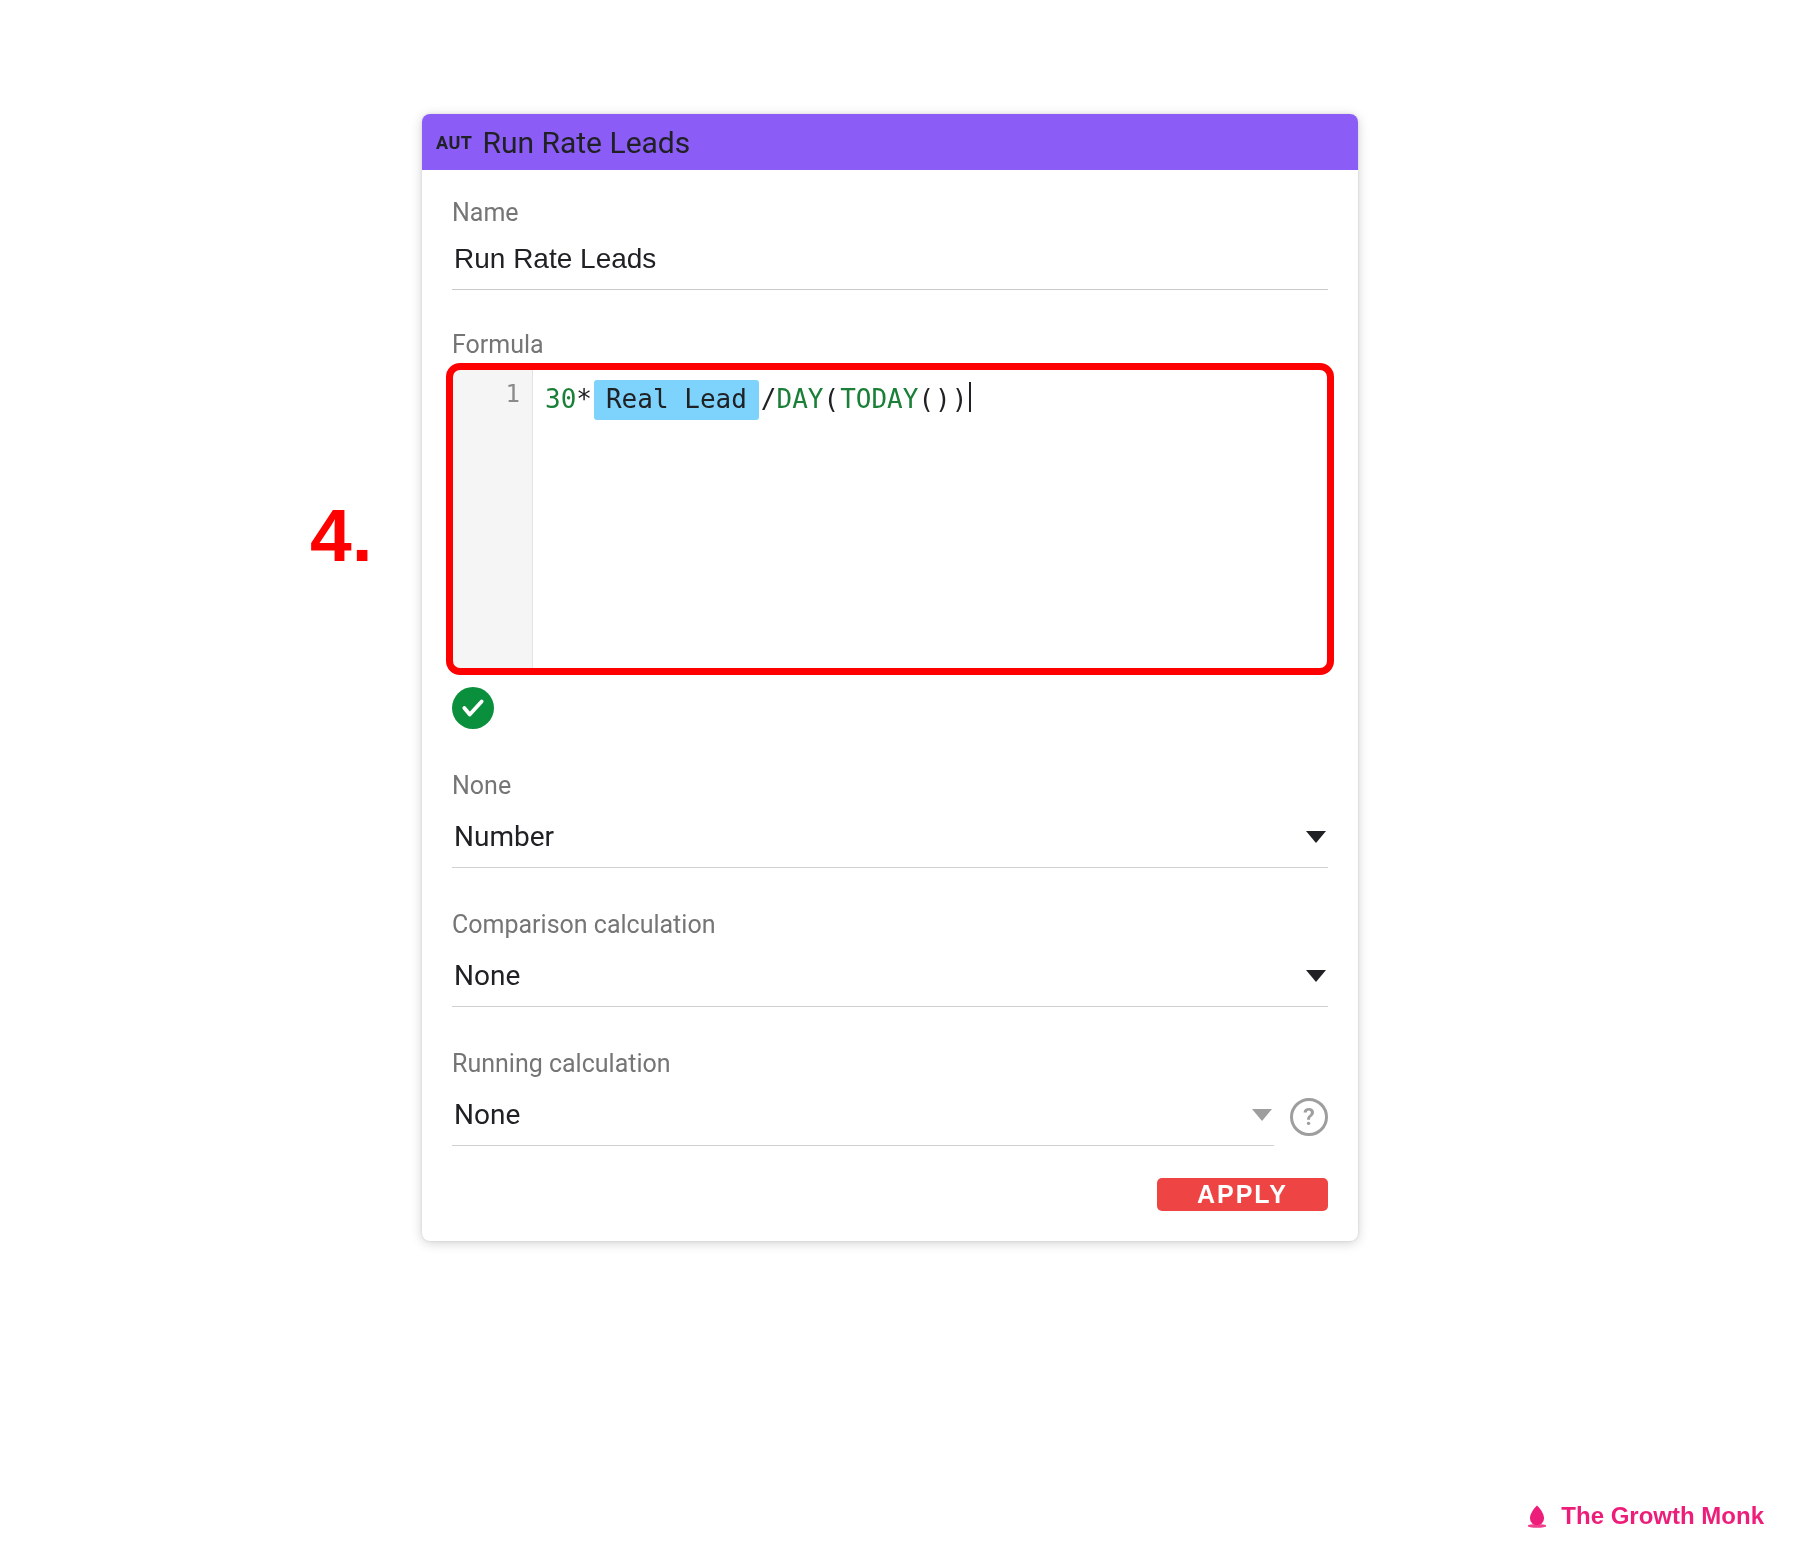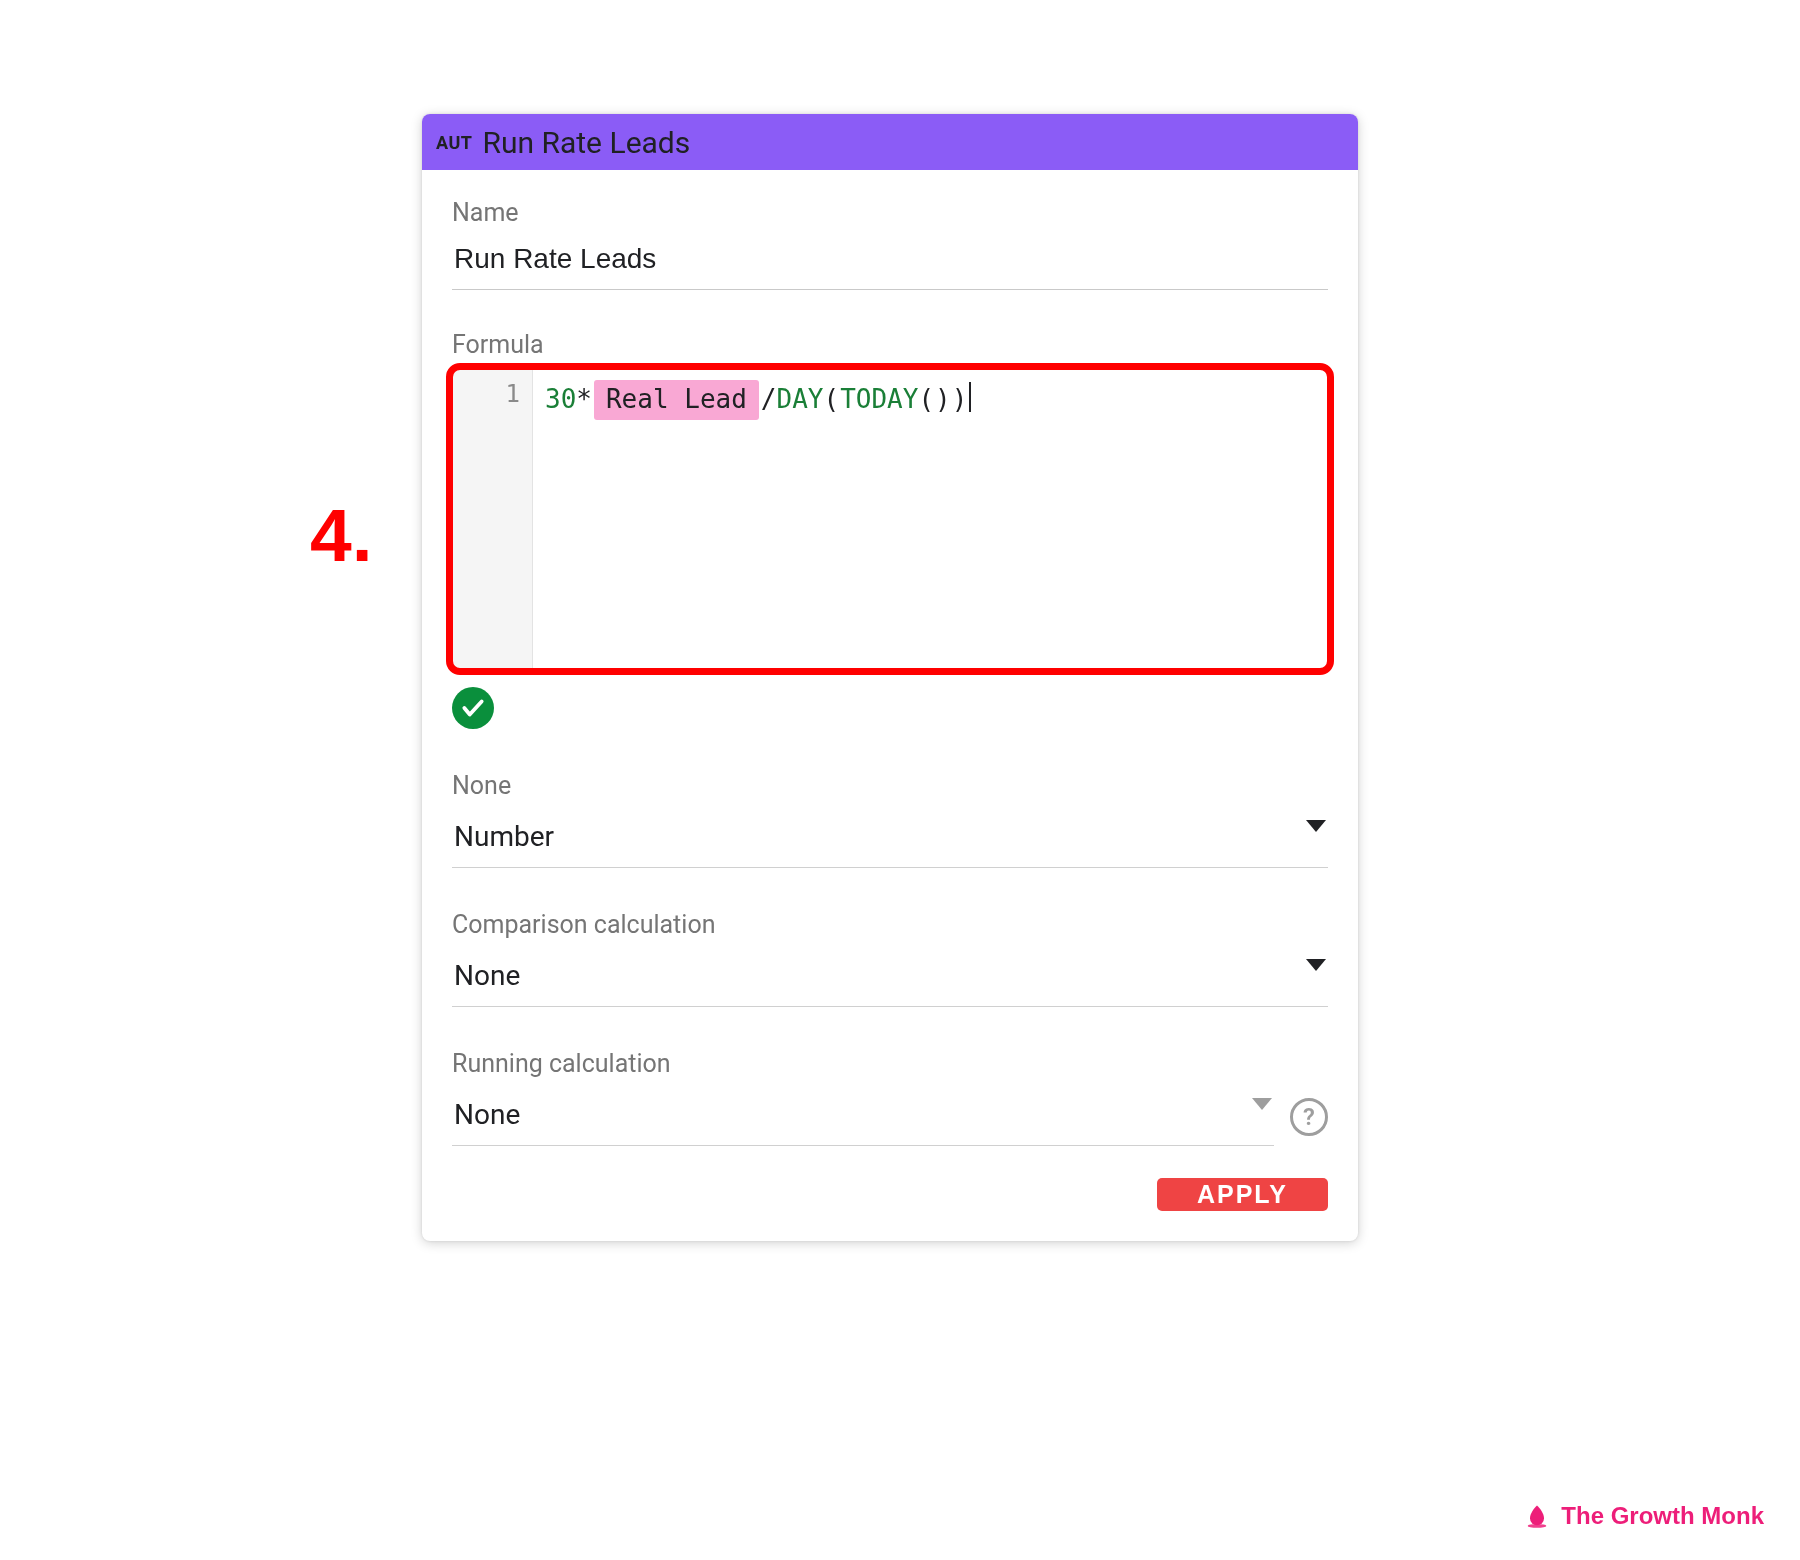--- a/index.html
+++ b/index.html
@@ -105,21 +105,21 @@
     font-family: "Consolas", "Menlo", monospace;
     font-size: 26px;
     line-height: 1.4;
     color: #202124;
     white-space: nowrap;
   }
   .tok-num { color: #1a7f37; }
   .tok-op { color: #202124; }
   .tok-chip {
     display: inline-block;
-    background: #f9a8d4;
+    background: #7dd3fc;
     color: #202124;
     padding: 1px 12px 3px 12px;
     border-radius: 3px;
     margin: 0 2px;
   }
   .tok-fn { color: #1a7f37; }
   .tok-paren { color: #202124; letter-spacing: 1px; }
   .caret {
     display: inline-block;
     width: 2px;
@@ -137,21 +137,21 @@
     background: #0a8f3c;
     display: flex;
     align-items: center;
     justify-content: center;
   }
   .valid-badge svg { width: 26px; height: 26px; }
 
   .select-field { margin-top: 42px; }
   .select-row {
     display: flex;
-    align-items: flex-start;
+    align-items: center;
     border-bottom: 1px solid #d0d0d0;
     padding: 10px 2px 14px 2px;
   }
   .select-value {
     flex: 1;
     font-size: 28px;
     color: #202124;
   }
   .tri-down {
     width: 0; height: 0;

